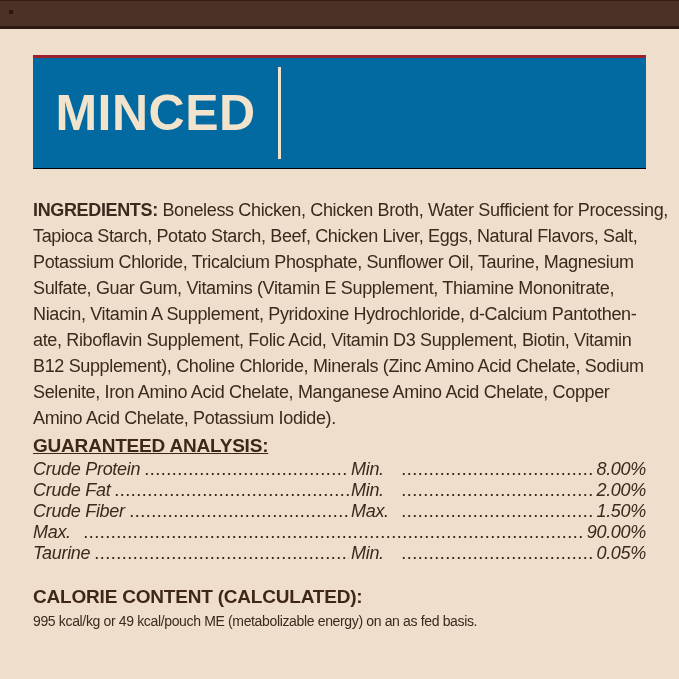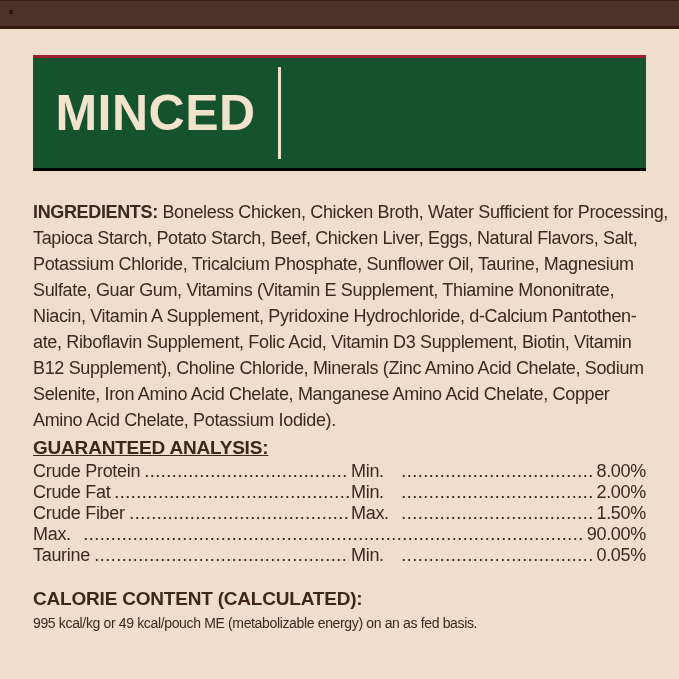--- a/index.html
+++ b/index.html
@@ -19,23 +19,23 @@
     position: relative;
   }
   .top-bar .speck {
     position: absolute; left: 9px; top: 9px;
     width: 4px; height: 4px; background: #2B160D;
   }
   .content { padding: 0 33px; }
   .banner {
     margin-top: 26px;
     height: 110px;
-    background: #14532d;
+    background: #0369a1;
     border-top: 3px solid #9B212F;
-    border-bottom: 3px solid #000000;
+    border-bottom: 1px solid #000000;
     display: flex;
     align-items: center;
     color: #F2E4CC;
   }
   .banner-left {
     width: 245px;
     display: flex; justify-content: center; align-items: center;
   }
   .variant-name {
     font-size: 50px; font-weight: 800; letter-spacing: 0.5px;
@@ -63,20 +63,21 @@
     color: #3F2717;
     height: 24px; display: flex; align-items: flex-end;
   }
   .ga-title { margin-top: 2px; text-decoration: underline; }
   .ga-table { margin-top: 2px; }
   .ga-row {
     display: flex; align-items: flex-end;
     height: 21px;
     font-size: 18px; letter-spacing: -0.3px;
     white-space: nowrap;
+    font-style: italic;
   }
   .ga-left {
     display: flex; align-items: flex-end;
     width: 318px; flex: 0 0 318px;
   }
   .ga-name { padding-right: 2px; }
   .dots {
     flex: 1 1 auto;
     height: 6px;
     margin: 0 2px 3px 2px;

